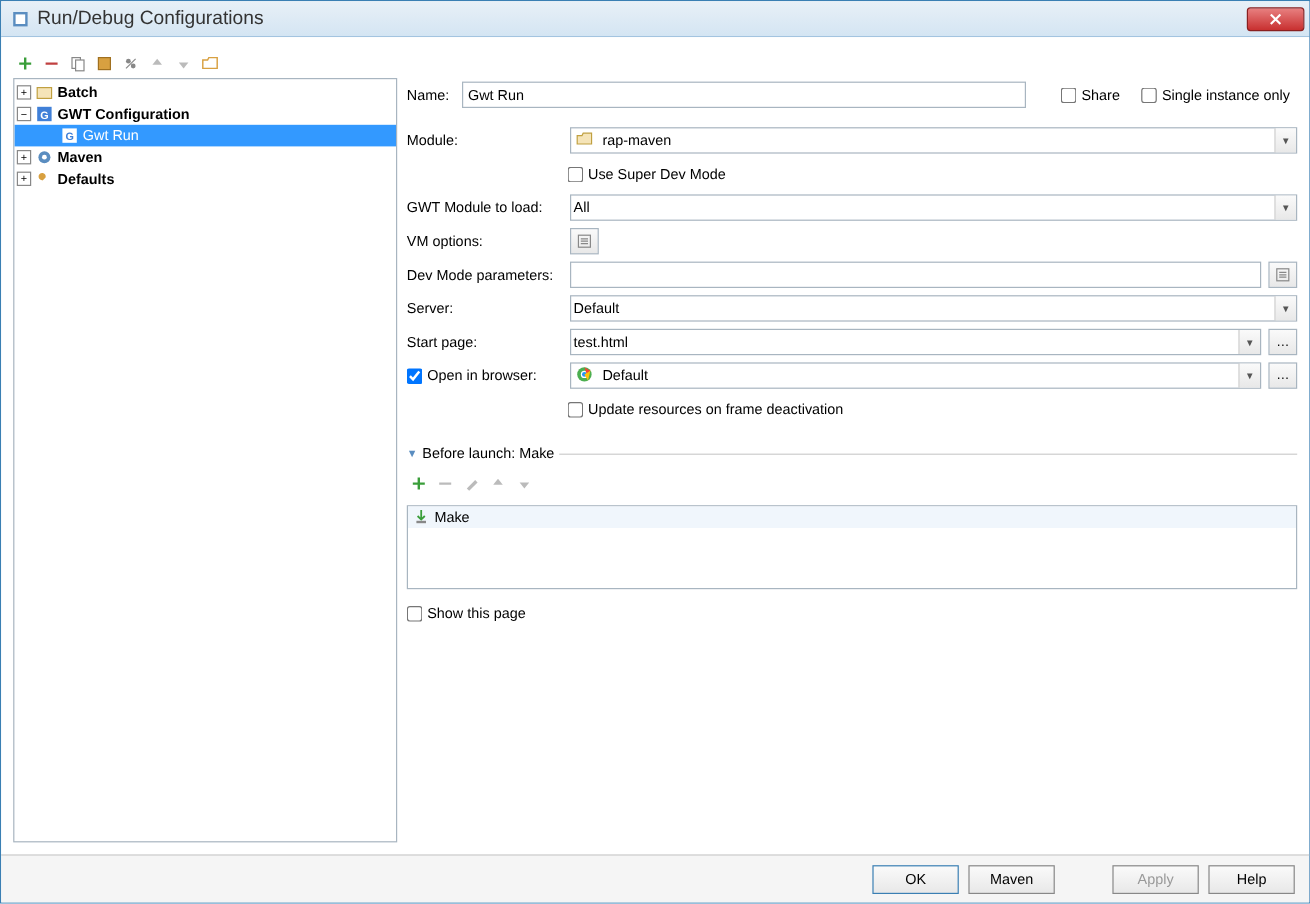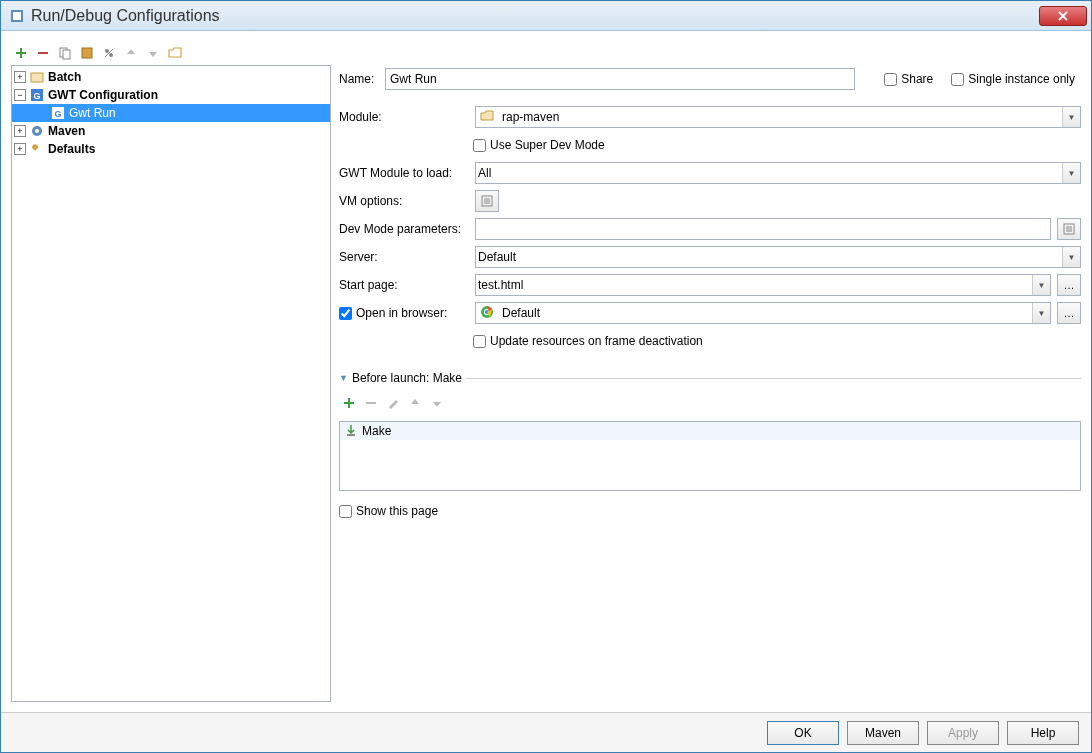--- a/index.html
+++ b/index.html
@@ -36,21 +36,21 @@
 .section-divider { display: flex; align-items: center; gap: 4px; margin-top: 14px; }
 .section-divider .arrow { color: #5a8dc0; font-size: 9px; }
 .section-divider .label { font-size: 12px; }
 .section-divider .line { flex: 1; height: 1px; background: #ccc; }
 .mini-toolbar { display: flex; gap: 2px; padding: 4px 0; }
 .before-list { border: 1px solid #a8b5c0; height: 70px; background: #fff; }
 .before-item { display: flex; align-items: center; height: 18px; padding: 0 4px; gap: 4px; background: #f0f6fc; }
 .footer { height: 40px; border-top: 1px solid #ccc; display: flex; align-items: center; justify-content: flex-end; gap: 8px; padding: 0 12px; background: #f5f5f5; }
 .footer-btn { width: 72px; height: 24px; border: 1px solid #888; background: linear-gradient(#fafafa,#e8e8e8); font-size: 12px; cursor: pointer; }
 .footer-btn.default { border: 1px solid #3a7fb3; }
-.footer-btn:disabled { color: #999; }
+.footer-btn:disabled { color: #999; margin-left: 40px; }
 .icon-svg { width: 14px; height: 14px; }
 .header-right { display: flex; gap: 18px; align-items: center; margin-left: auto; padding-right: 6px; padding-left: 20px; }
 </style>
 </head>
 <body>
 
 <div class="dialog">
   <div class="titlebar">
     <span class="titlebar-icon">
       <svg viewBox="0 0 16 16">

